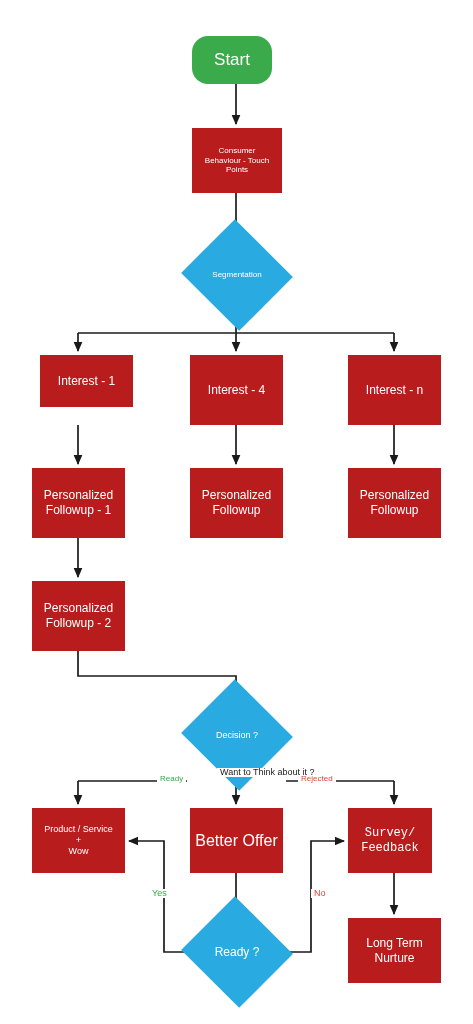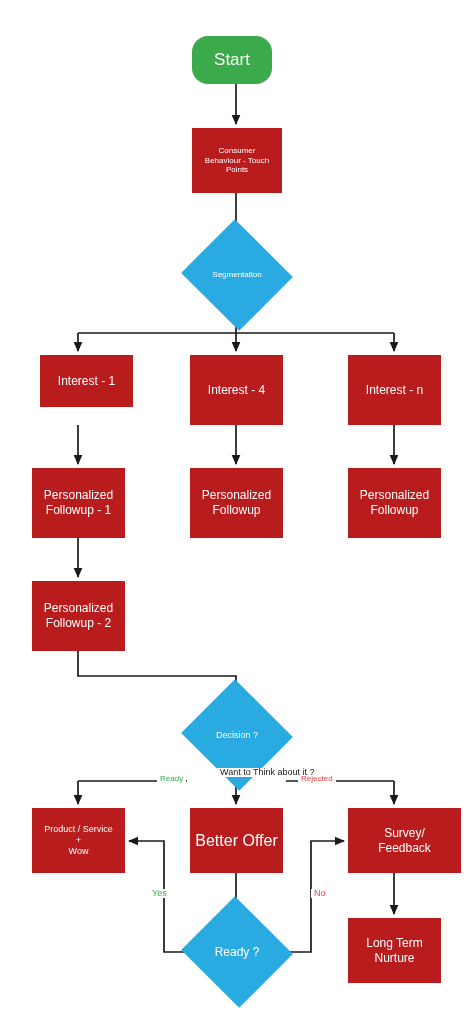--- a/index.html
+++ b/index.html
@@ -178,21 +178,21 @@
   <div class="node node-process" style="left:32px; top:808px; width:93px; height:65px; font-size:9px;">
     <span class="node-label">Product / Service
 +
 Wow</span>
   </div>
 
   <div class="node node-process" style="left:190px; top:808px; width:93px; height:65px; font-size:16px;">
     <span class="node-label">Better Offer</span>
   </div>
 
-  <div class="node node-process" style="left:348px; top:808px; width:113px; height:65px; font-size:12px;">
+  <div class="node node-process" style="left:348px; top:808px; width:84px; height:65px; font-size:12px;font-family:Liberation Mono, monospace;">
     <span class="node-label">Survey/
 Feedback</span>
   </div>
 
   <div class="node node-process" style="left:348px; top:918px; width:93px; height:65px; font-size:12px;">
     <span class="node-label">Long Term
 Nurture</span>
   </div>
 
   <div class="node node-decision" style="left:196px; top:914px; width:82px; height:76px; font-size:12px;">

